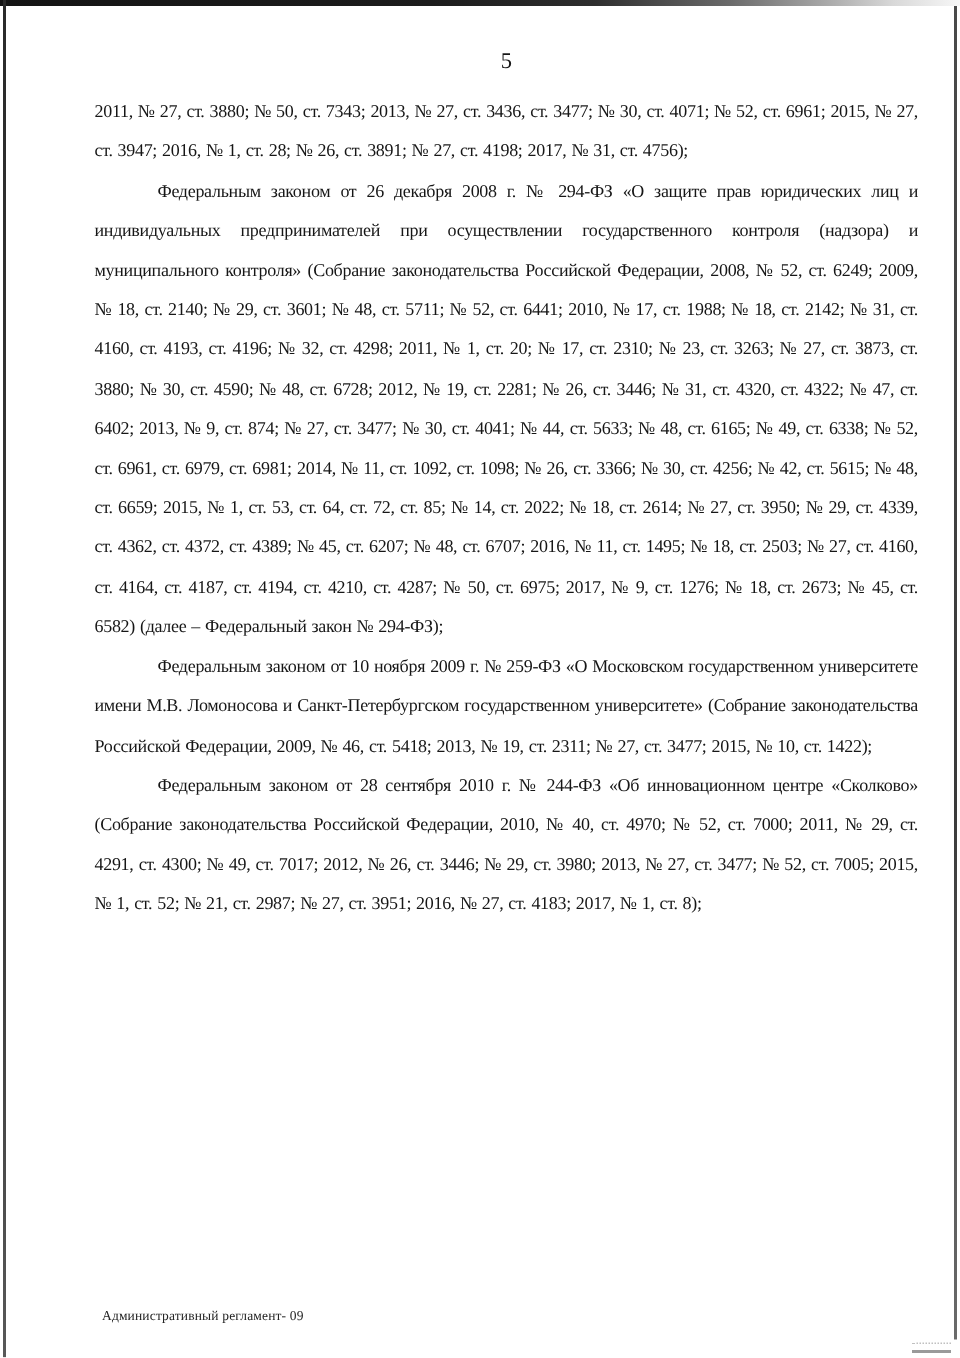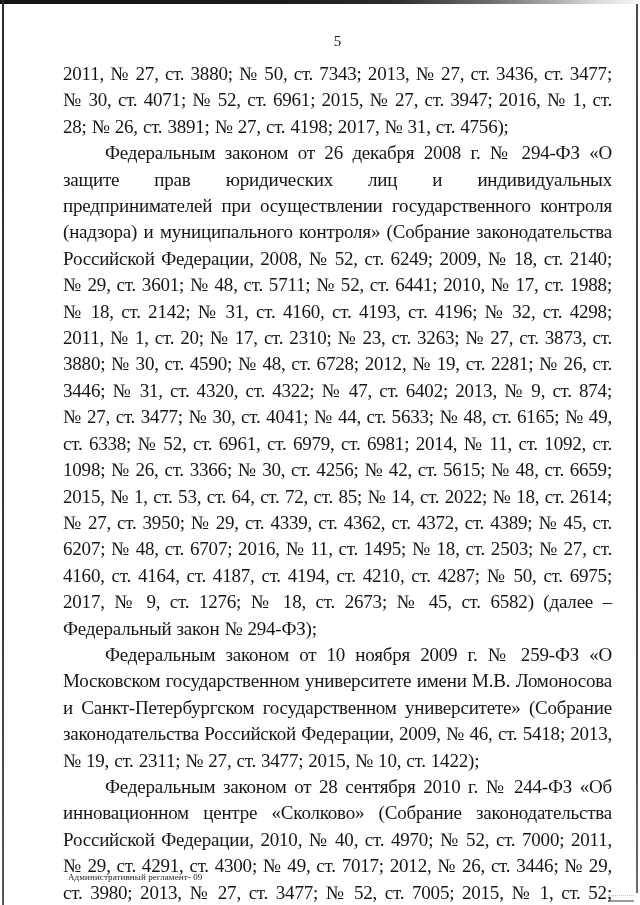--- a/index.html
+++ b/index.html
@@ -55,21 +55,21 @@
   }
   .content {
     position: absolute;
     top: 61px; left: 63px;
     width: 549px;
   }
   .content p {
     margin: 0;
     text-align: justify;
     text-indent: 42px;
-    font-size: 19px;
+    font-size: 12px;
     line-height: 26.4px;
     letter-spacing: -0.2px;
     word-spacing: 0.5px;
   }
   .content p.continuation {
     text-indent: 0;
   }
   .footer-note {
     position: absolute;
     top: 872px; left: 68px;

